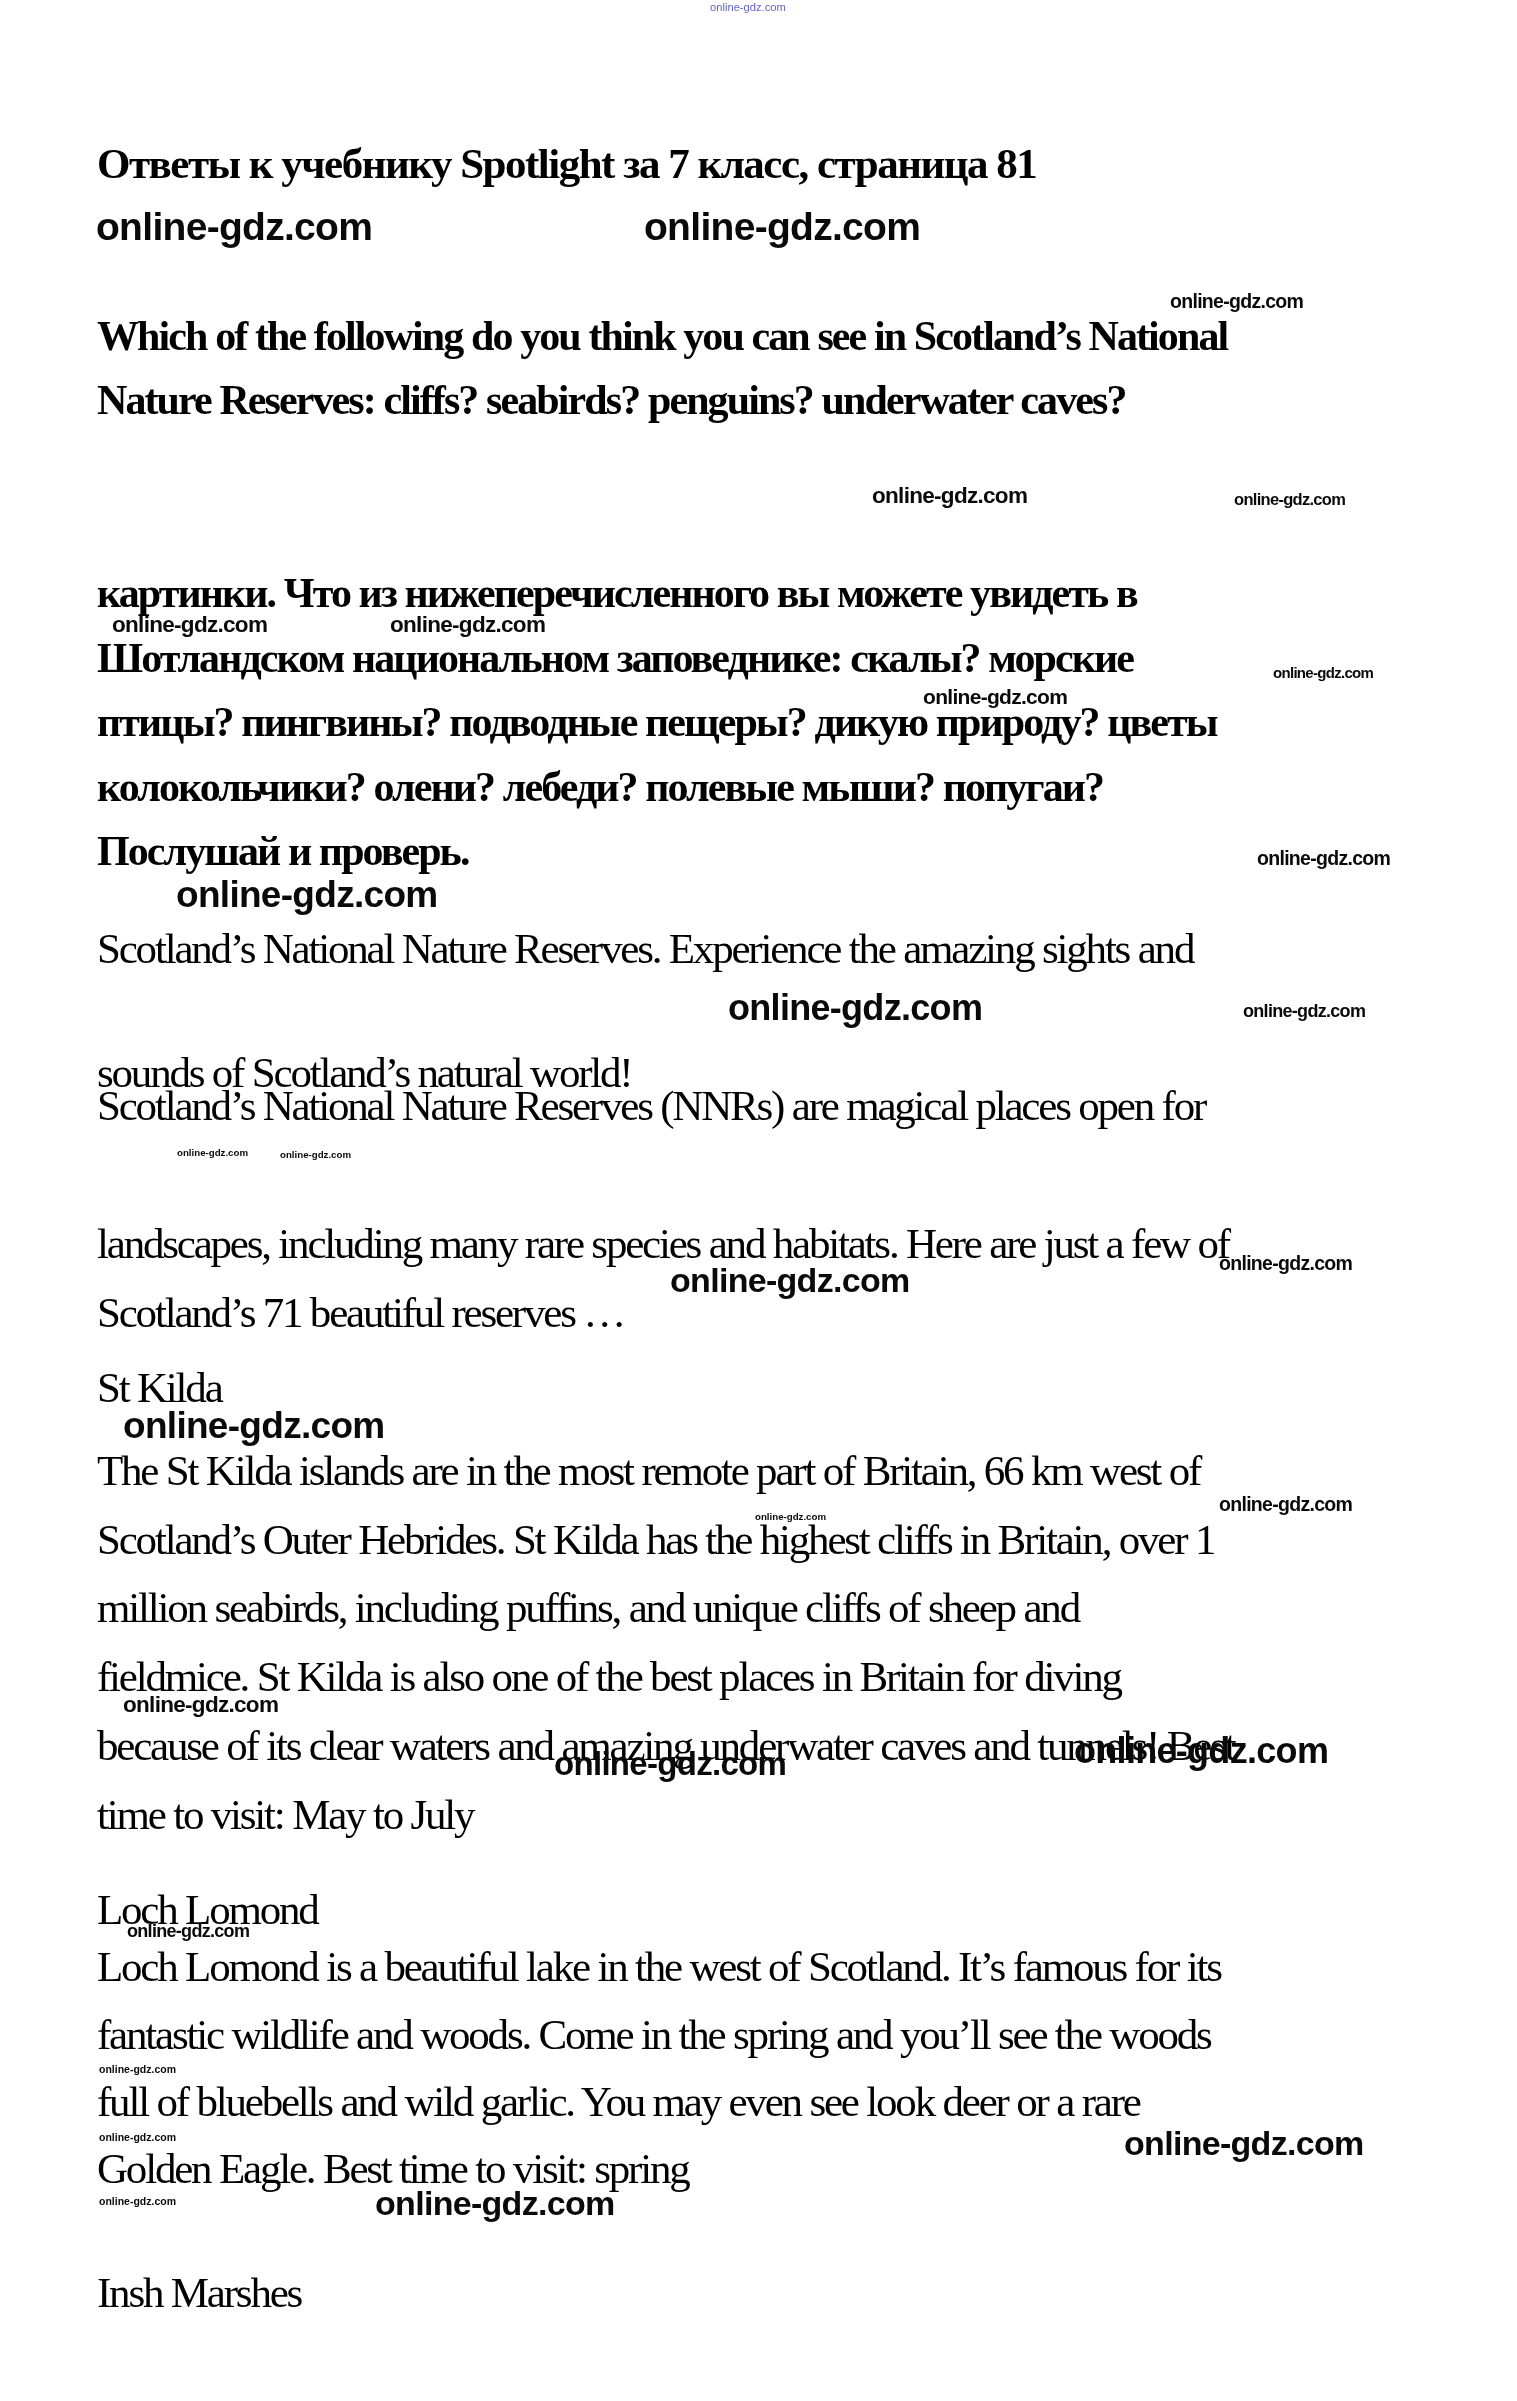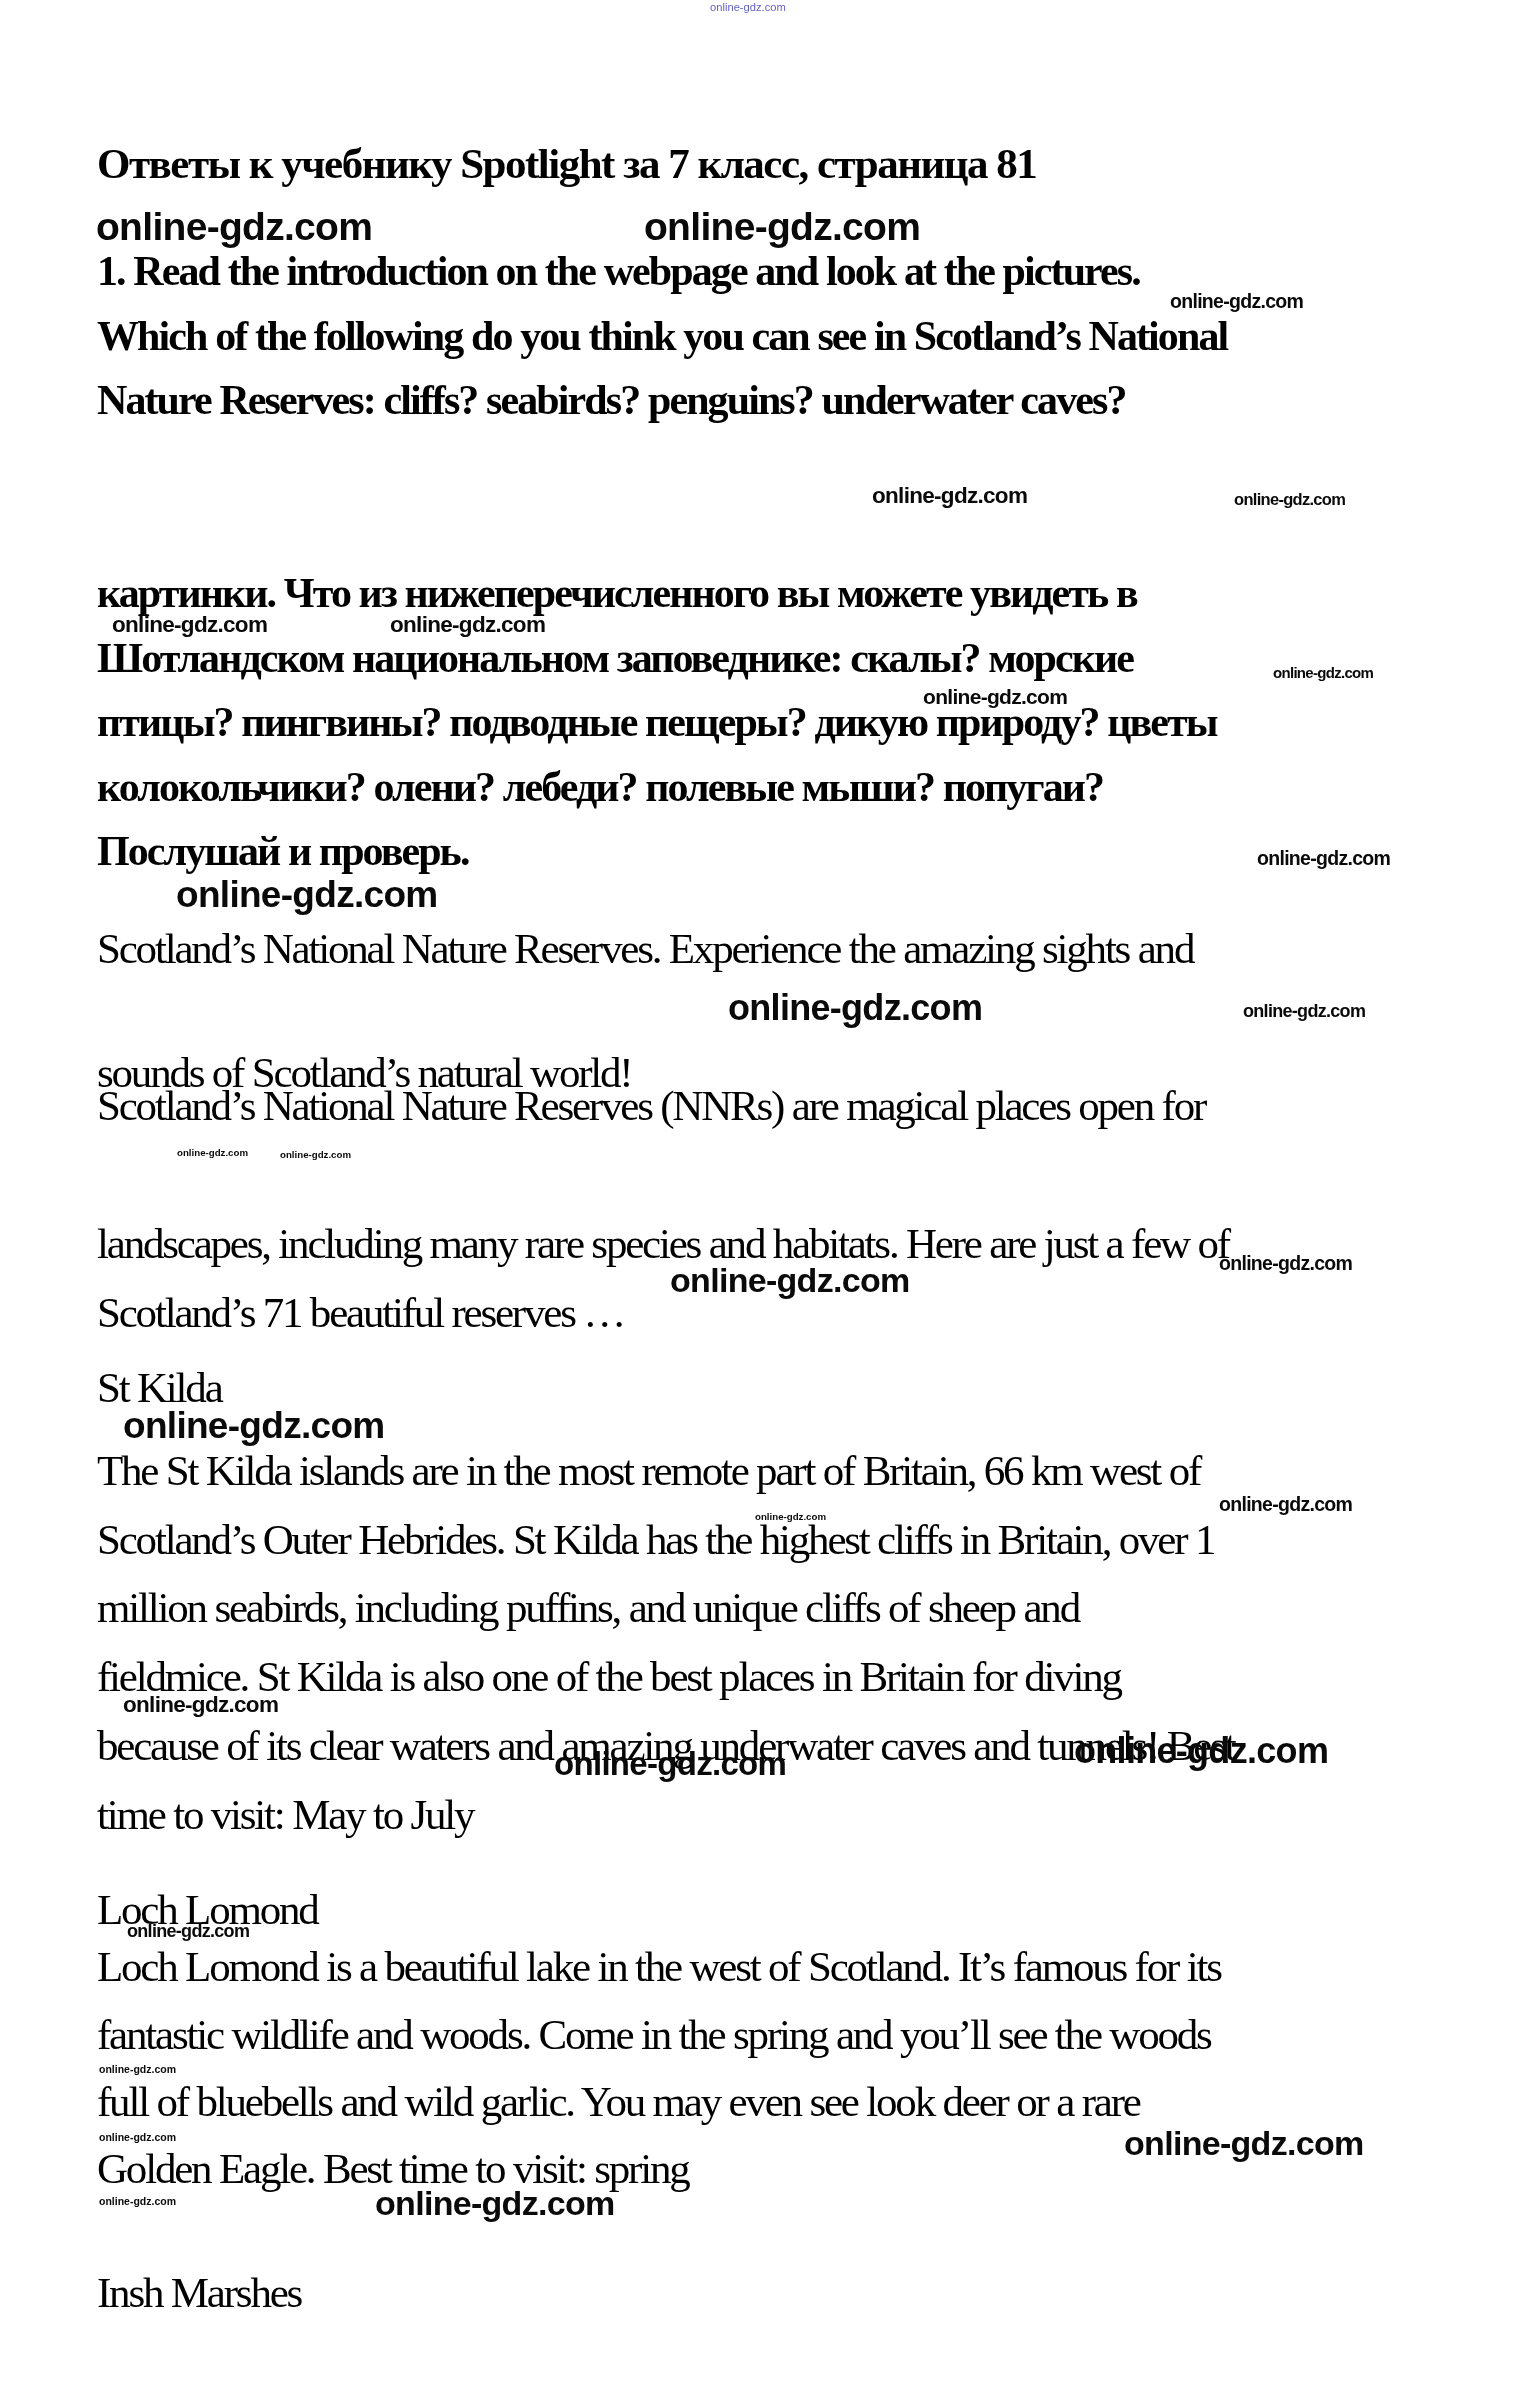--- a/index.html
+++ b/index.html
@@ -40,21 +40,20 @@
 
 <div id="canvas">
 
   <span class="wm wm-blue" style="left:710px;top:2.2px;font-size:11.2px;">online-gdz.com</span>
 
   <div class="ln hd" style="top:142px;">Ответы к учебнику Spotlight за 7 класс, страница 81</div>
 
   <span class="wm" style="left:96px;top:207px;font-size:39px;">online-gdz.com</span>
   <span class="wm" style="left:644px;top:207px;font-size:39px;">online-gdz.com</span>
 
-  <div class="ln bln" style="top:250px;">1. Read the introduction on the webpage and look at the pictures.</div>
   <span class="wm" style="left:1170px;top:292px;font-size:19.5px;">online-gdz.com</span>
   <div class="ln bln" style="top:315px;">Which of the following do you think you can see in Scotland’s National</div>
   <div class="ln bln" style="top:379px;text-align:center;">Nature Reserves: cliffs? seabirds? penguins? underwater caves?</div>
   <span class="wm" style="left:872px;top:485px;font-size:22.5px;">online-gdz.com</span>
   <span class="wm" style="left:1234px;top:491px;font-size:16.5px;">online-gdz.com</span>
   <div class="ln bln" style="top:572px;">картинки. Что из нижеперечисленного вы можете увидеть в</div>
   <span class="wm" style="left:112px;top:614px;font-size:22.5px;">online-gdz.com</span>
   <span class="wm" style="left:390px;top:614px;font-size:22.5px;">online-gdz.com</span>
   <div class="ln bln" style="top:637px;">Шотландском национальном заповеднике: скалы? морские</div>
   <span class="wm" style="left:1273px;top:665px;font-size:15px;">online-gdz.com</span>

